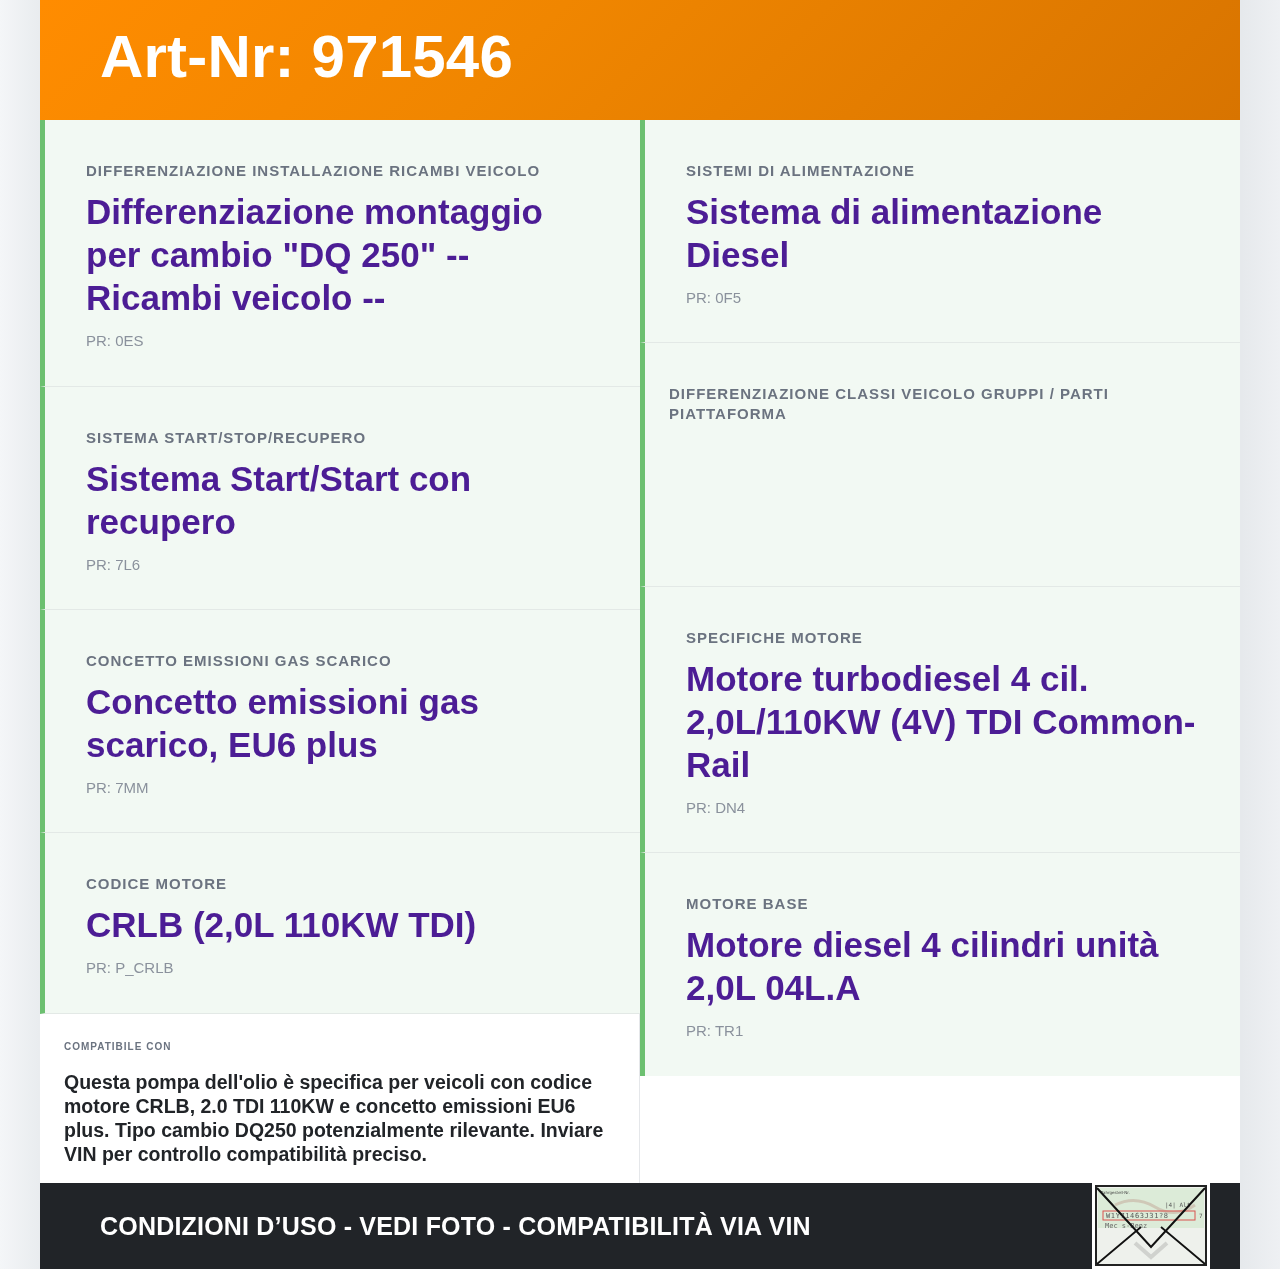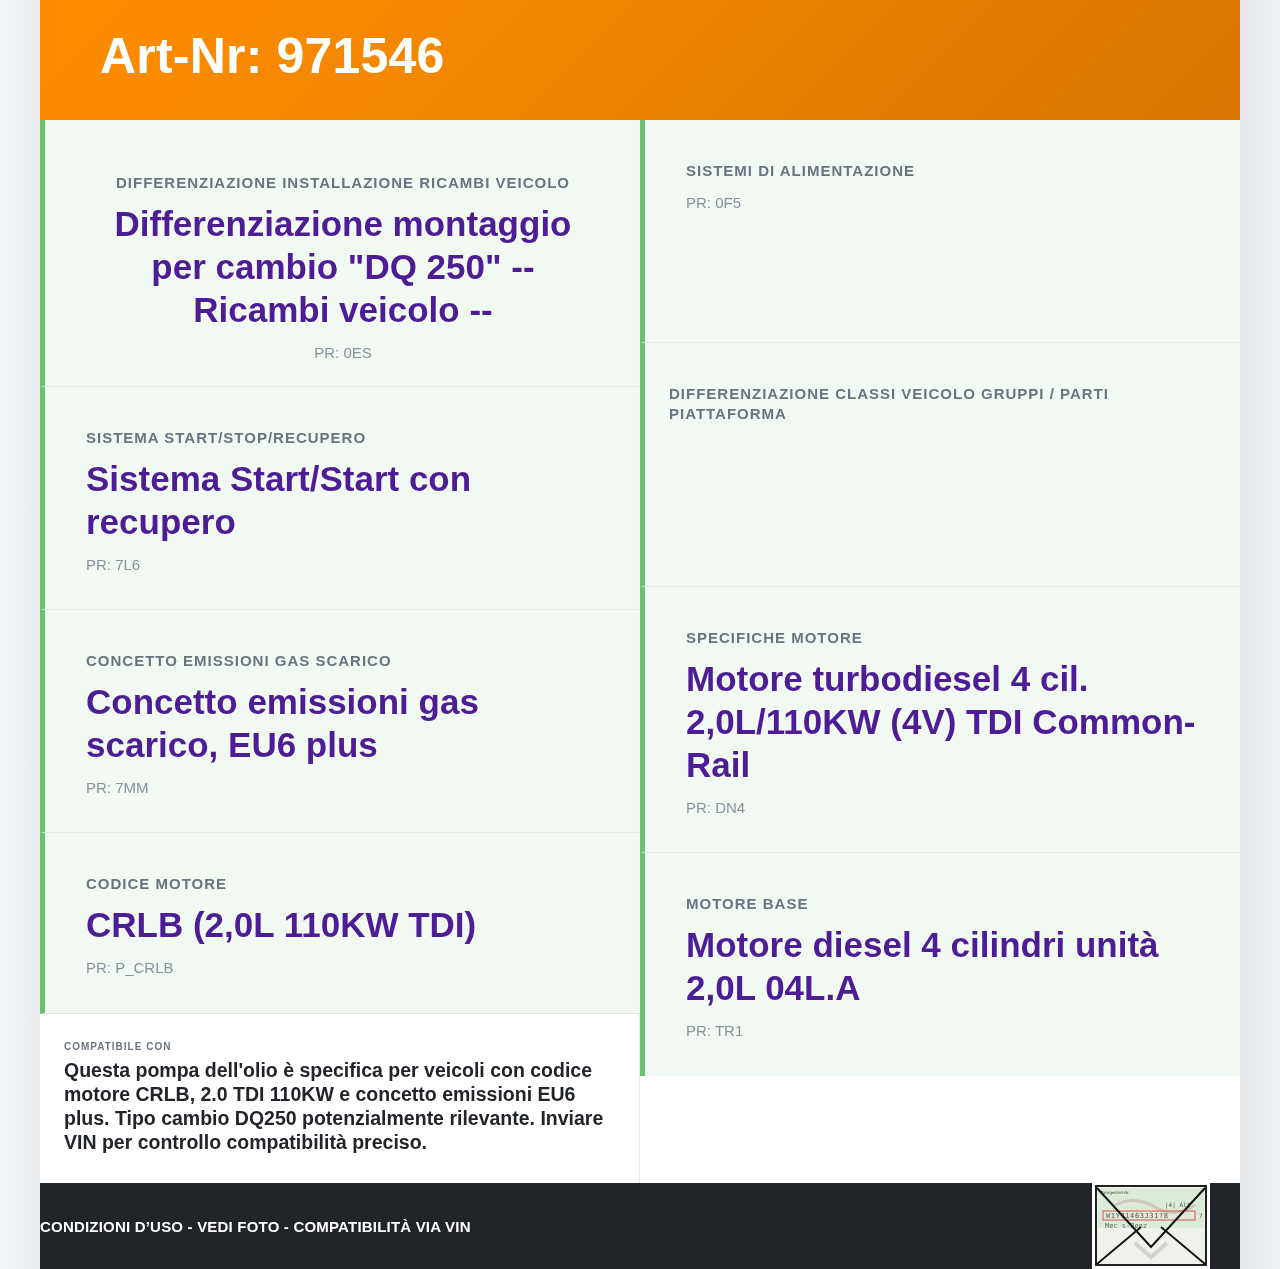--- a/index.html
+++ b/index.html
@@ -27,21 +27,21 @@
       width: 1200px; height: 120px;
       background: linear-gradient(135deg, #ff8c00 0%, #f08600 40%, #d87400 100%);
       display: flex;
       align-items: center;
     }
     .header-title {
       margin-left: 60px;
       margin-top: -8px;
       color: #ffffff;
       font-weight: 700;
-      font-size: 50px;
+      font-size: 60px;
       letter-spacing: 0.2px;
     }
     .column {
       position: absolute;
       top: 120px;
       width: 600px;
     }
     .col-left { left: 0; }
     .col-right { left: 600px; }
 
@@ -91,36 +91,37 @@
       font-size: 10px;
       font-weight: 700;
       letter-spacing: 1px;
       line-height: 18px;
     }
     .compat-text {
       color: #212428;
       font-size: 19.5px;
       font-weight: 700;
       line-height: 24px;
-      margin-top: 2px;
+      margin-top: 14px;
     }
 
     .footer {
       position: absolute;
       left: 0;
       top: 1183px;
       width: 1200px;
       height: 86px;
       background: #212428;
       display: flex;
       align-items: center;
     }
     .footer-text {
+      margin-left: 60px;
       color: #ffffff;
-      font-size: 15px;
+      font-size: 25px;
       font-weight: 700;
       letter-spacing: 0.2px;
     }
     .footer-image {
       position: absolute;
       left: 1052px;
       top: 0;
       width: 118px;
       height: 86px;
       background: #ffffff;
@@ -133,21 +134,21 @@
 <body>
 
 <div class="page">
 
   <div class="header">
     <h1 class="header-title">Art-Nr: 971546</h1>
   </div>
 
   <div class="column col-left">
 
-    <div class="card" style="top:0; height:267px; padding-top:53px;text-align:center;">
+    <div class="card" style="top:0; height:267px; padding-top:41px;">
       <div class="card-cat">DIFFERENZIAZIONE INSTALLAZIONE RICAMBI VEICOLO</div>
       <div class="card-title">Differenziazione montaggio per cambio "DQ 250" -- Ricambi veicolo --</div>
       <div class="card-pr">PR: 0ES</div>
     </div>
 
     <div class="card" style="top:267px; height:223px; padding-top:41px;">
       <div class="card-cat">SISTEMA START/STOP/RECUPERO</div>
       <div class="card-title">Sistema Start/Start con recupero</div>
       <div class="card-pr">PR: 7L6</div>
     </div>
@@ -167,20 +168,21 @@
     <div class="compat">
       <div class="compat-label">COMPATIBILE CON</div>
       <div class="compat-text">Questa pompa dell'olio è specifica per veicoli con codice motore CRLB, 2.0 TDI 110KW e concetto emissioni EU6 plus. Tipo cambio DQ250 potenzialmente rilevante. Inviare VIN per controllo compatibilità preciso.</div>
     </div>
   </div>
 
   <div class="column col-right">
 
     <div class="card" style="top:0; height:223px; padding-top:41px;">
       <div class="card-cat">SISTEMI DI ALIMENTAZIONE</div>
+      <div class="card-title">Sistema di alimentazione Diesel</div>
       <div class="card-pr">PR: 0F5</div>
     </div>
 
     <div class="card" style="top:223px; height:244px; padding-top:41px;padding-left:24px;">
       <div class="card-cat">DIFFERENZIAZIONE CLASSI VEICOLO GRUPPI / PARTI PIATTAFORMA</div>
     </div>
 
     <div class="card" style="top:467px; height:266px; padding-top:41px;">
       <div class="card-cat">SPECIFICHE MOTORE</div>
       <div class="card-title">Motore turbodiesel 4 cil. 2,0L/110KW (4V) TDI Common-Rail</div>

